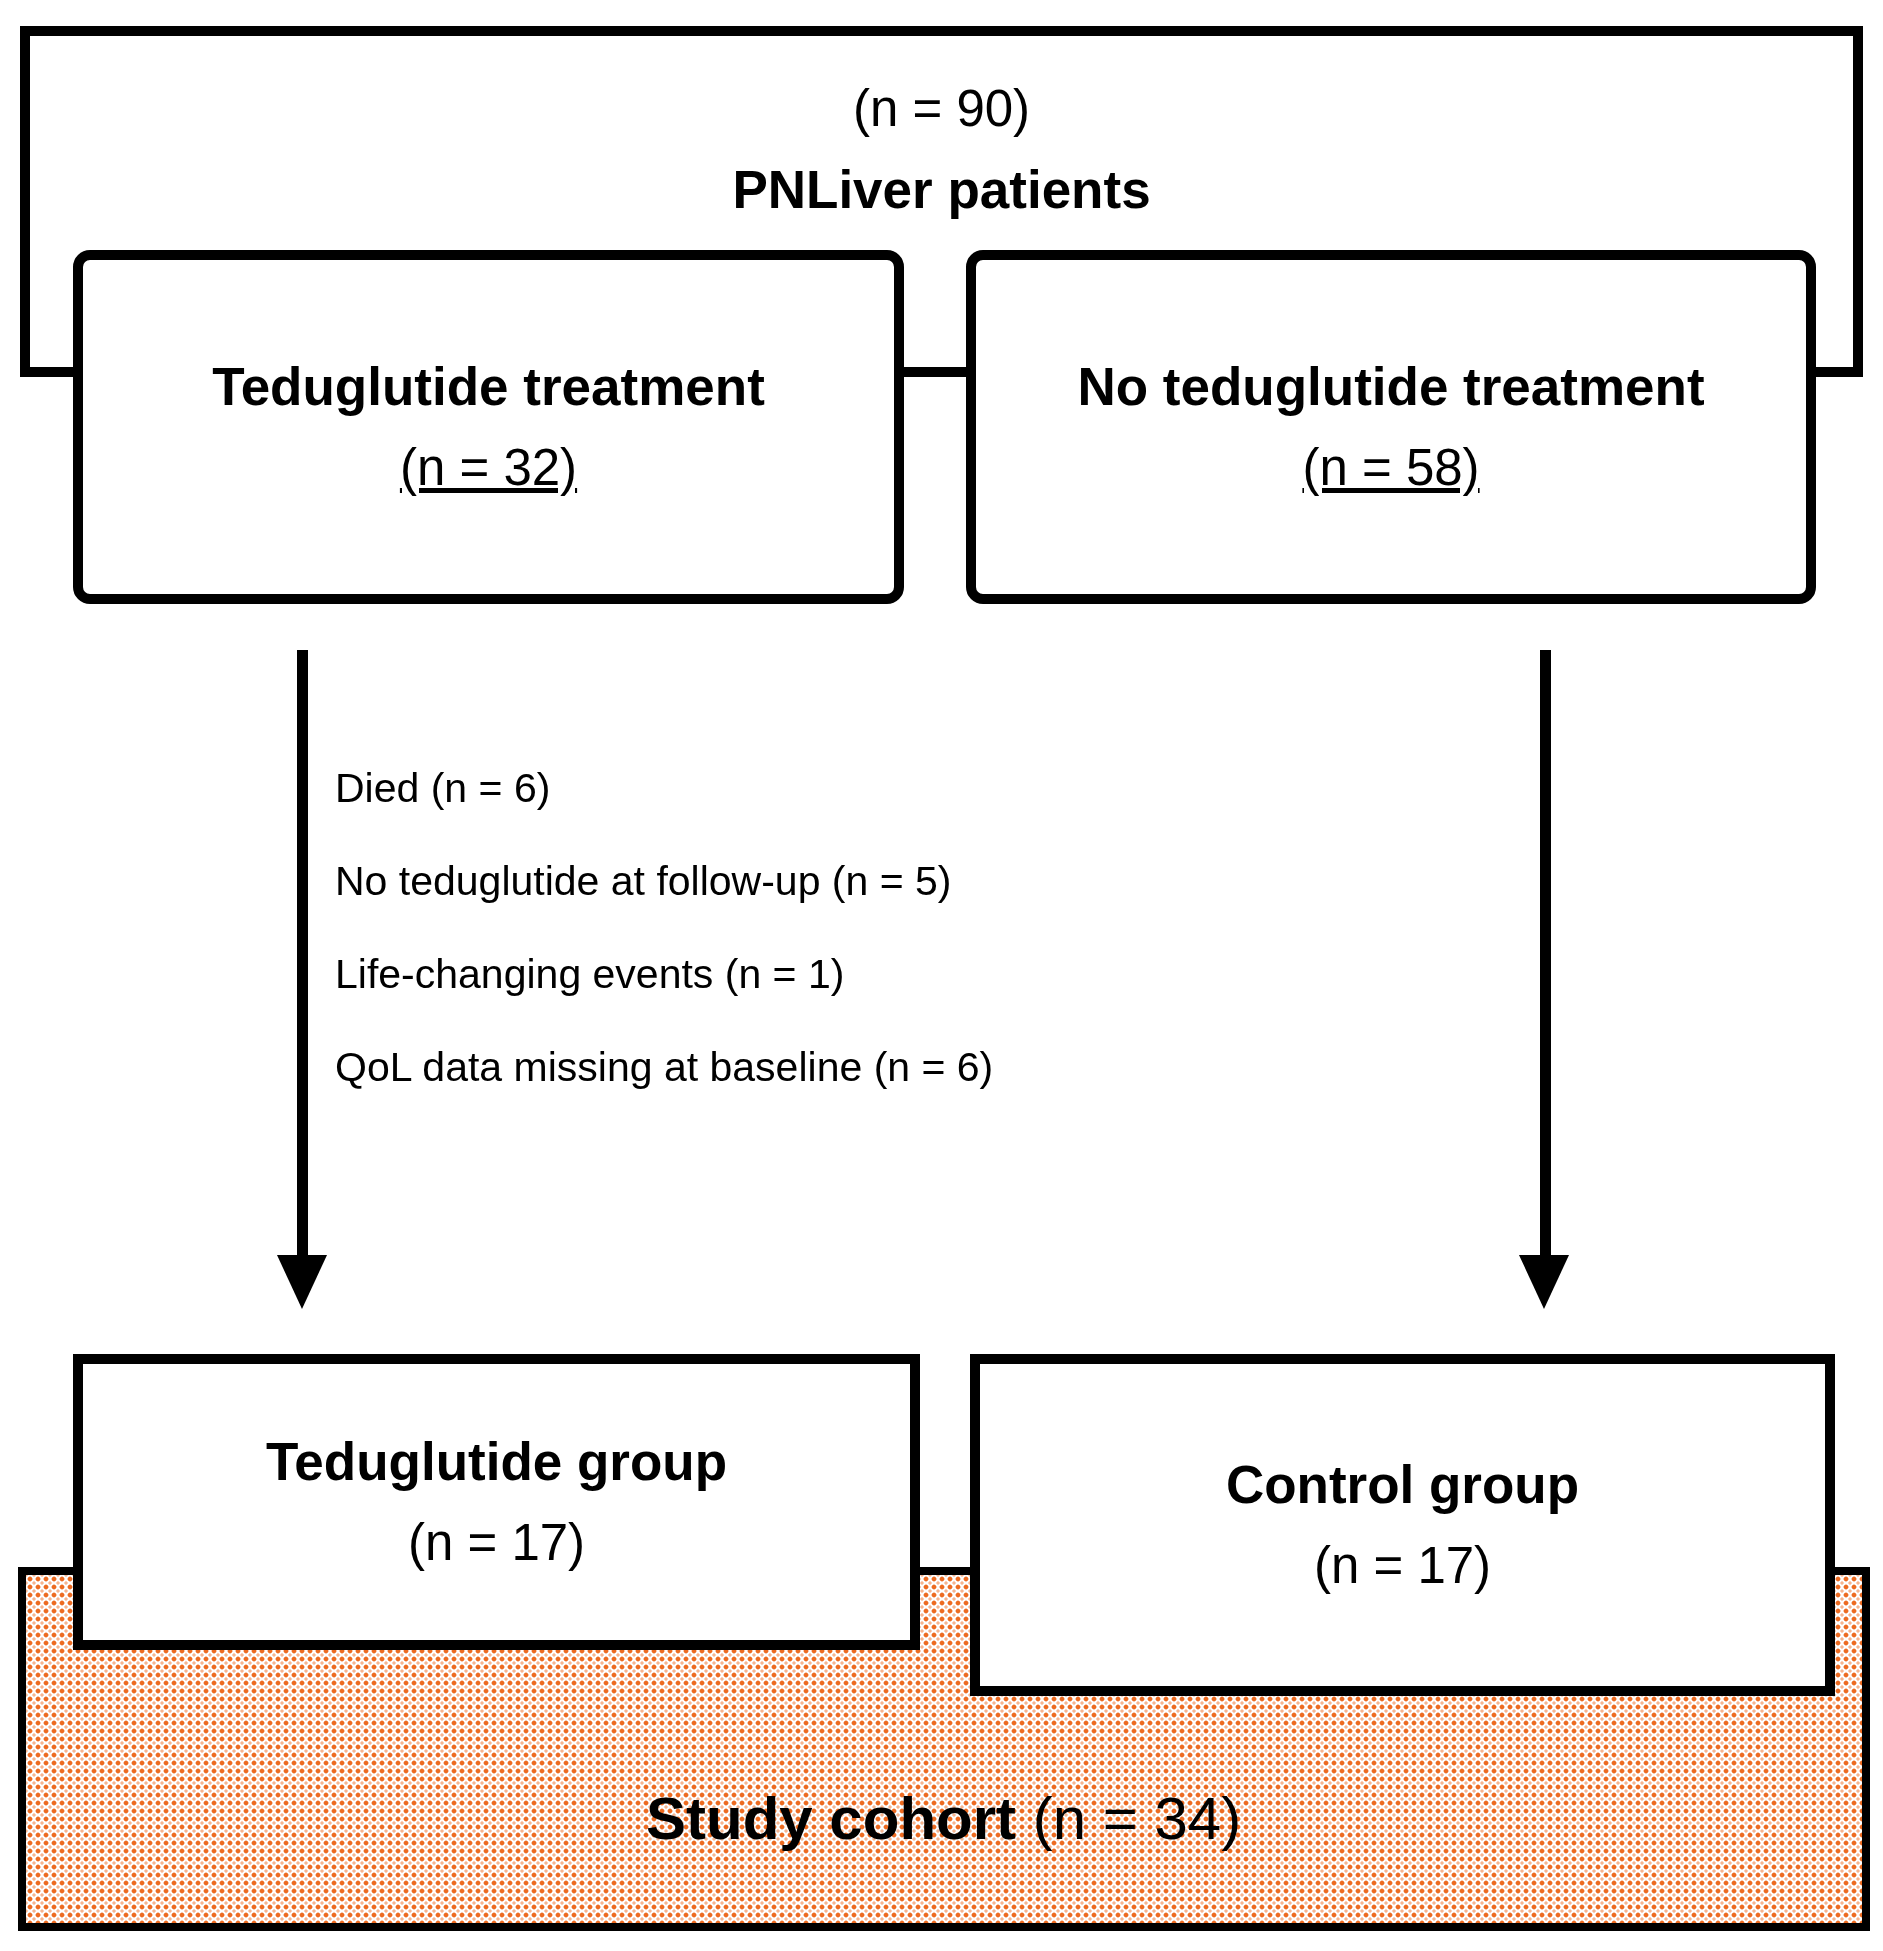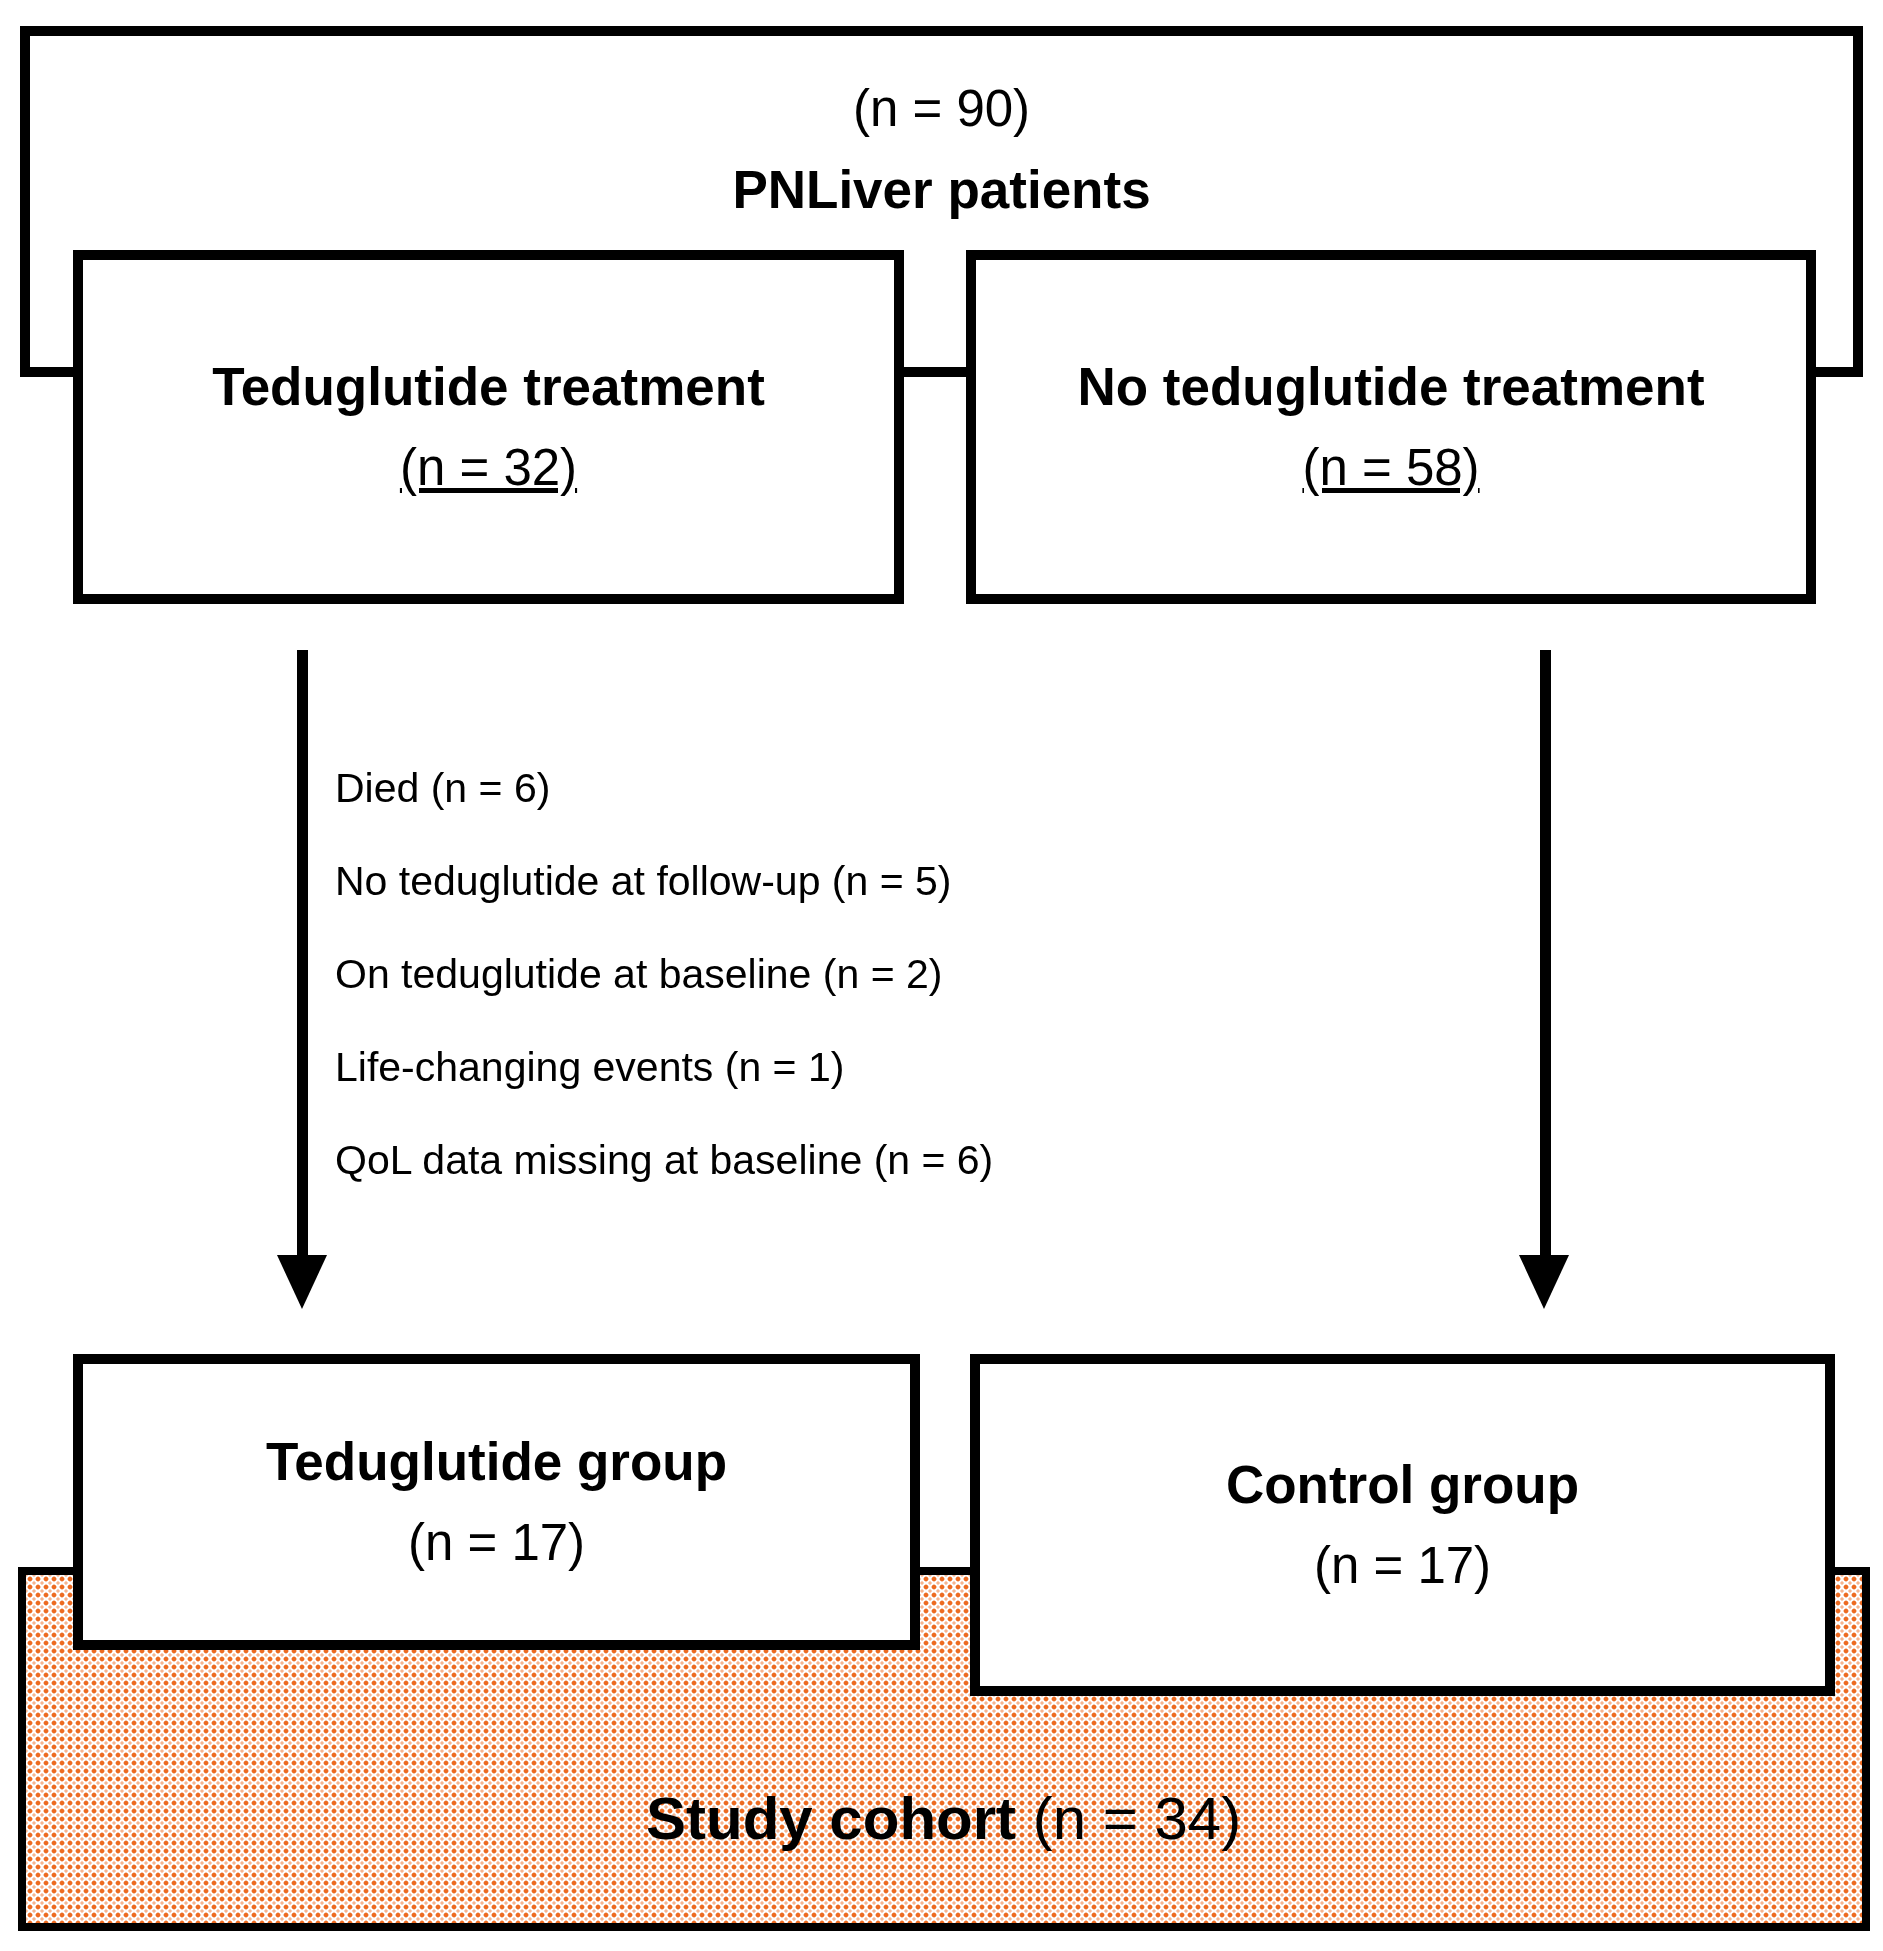--- a/index.html
+++ b/index.html
@@ -21,21 +21,21 @@
     text-align:center;
   }
   .outer-box{
     left:20px;top:26px;width:1843px;height:351px;
     justify-content:flex-start;
     padding-top:32px;
     z-index:1;
   }
   .outer-box .l1{font-size:51px;line-height:81px;font-weight:400;}
   .outer-box .l2{font-size:53px;line-height:81px;font-weight:700;}
-  .branch-box{z-index:2;}
+  .branch-box{z-index:2;border-radius:17px;}
   .branch-left{left:73px;top:250px;width:831px;height:354px;}
   .branch-right{left:966px;top:250px;width:850px;height:354px;}
   .branch-box .l1{font-size:53px;line-height:81px;font-weight:700;}
   .branch-box .l2{font-size:51px;line-height:81px;font-weight:400;text-decoration:underline;}
   .result-box{z-index:2;}
   .result-left{left:73px;top:1354px;width:847px;height:296px;}
   .result-right{left:970px;top:1354px;width:865px;height:342px;}
   .result-box .l1{font-size:53px;line-height:81px;font-weight:700;}
   .result-box .l2{font-size:51px;line-height:81px;font-weight:400;}
 
@@ -116,21 +116,20 @@
   </div>
 
   <div class="arrow">
     <div class="arrow-shaft shaft-right"></div>
     <div class="arrow-head head-right"></div>
   </div>
 
   <div class="exclusions">
     <div>Died (n = 6)</div>
     <div>No teduglutide at follow-up (n = 5)</div>
-    <div>On teduglutide at baseline (n = 2)</div>
     <div>Life-changing events (n = 1)</div>
     <div>QoL data missing at baseline (n = 6)</div>
   </div>
 
   <div class="banner">
     <div class="banner-text">
       <span class="bold">Study cohort</span><span> (n = 34)</span>
     </div>
   </div>
 

